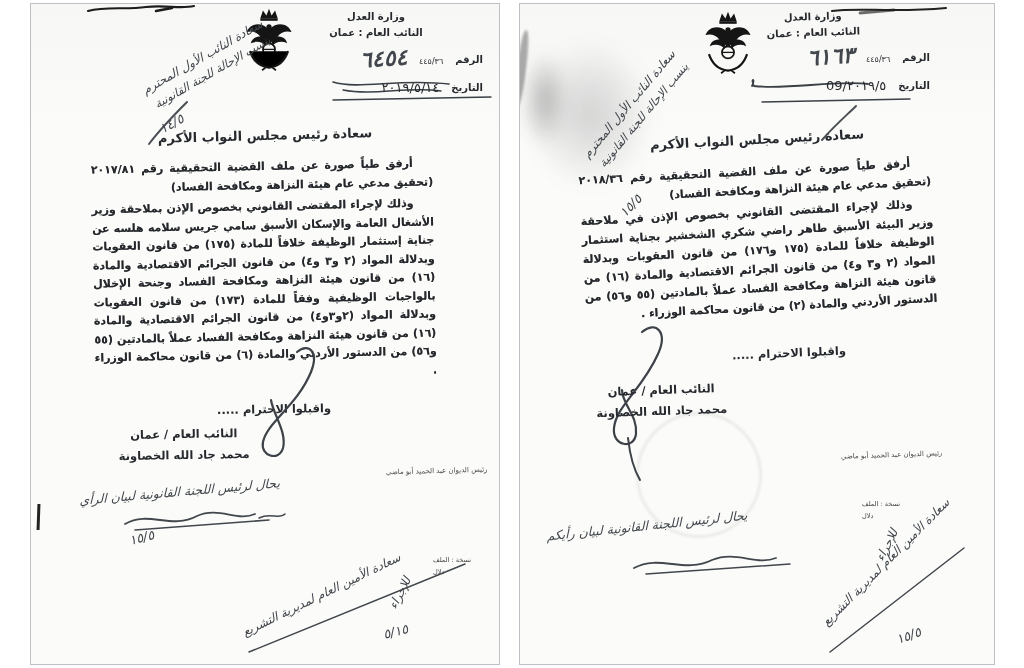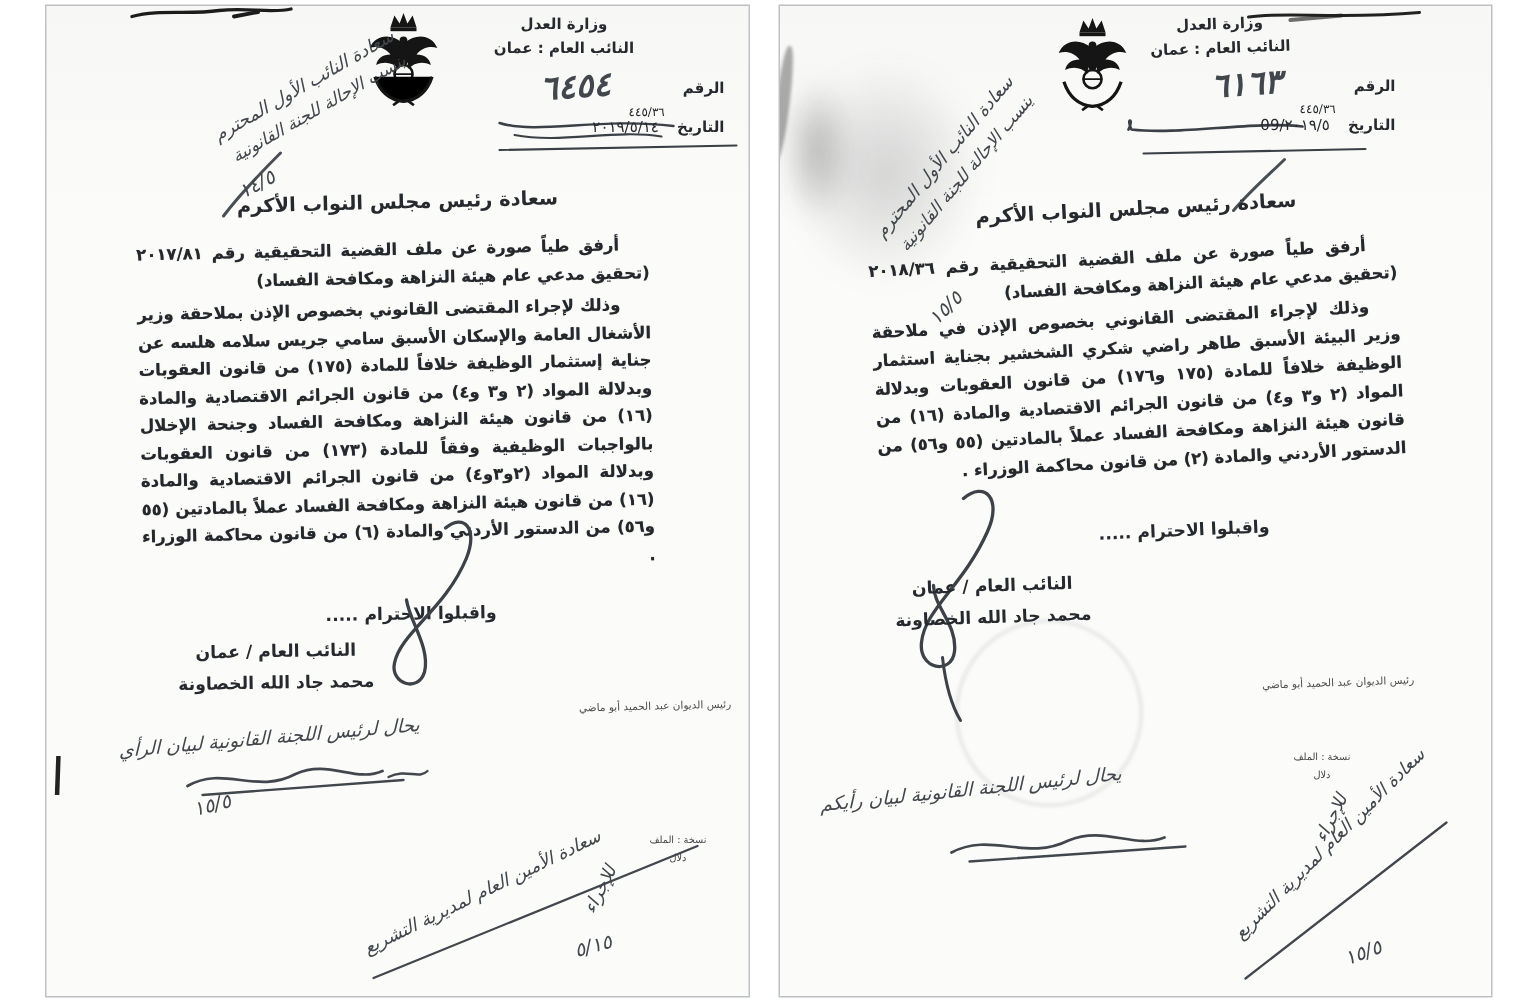--- a/index.html
+++ b/index.html
@@ -21,27 +21,27 @@
   .doc-right .ministry{right:116px;top:7px;width:130px;transform:rotate(-2deg);}
 
   .emblem{position:absolute;width:52px;height:64px;}
   .doc-left  .emblem{left:212px;top:3px;}
   .doc-right .emblem{left:182px;top:6px;}
 
   .refrow{position:absolute;display:flex;gap:12px;align-items:flex-start;}
   .doc-left  .refrow{right:16px;top:50px;}
   .doc-right .refrow{right:64px;top:48px;}
   .ref-label,.date-label{font-size:10px;font-weight:700;}
-  .ref-printed{font-size:8px;margin-top:16px;letter-spacing:.5px;}
+  .ref-printed{font-size:8px;margin-top:3px;letter-spacing:.5px;}
   .ref-hand{font-size:22px;font-style:italic;font-weight:600;margin-top:-8px;letter-spacing:2px;
             color:#33383e;transform:rotate(-4deg);}
   .daterow{position:absolute;display:flex;gap:12px;align-items:center;}
   .doc-left  .daterow{right:16px;top:76px;}
   .doc-right .daterow{right:64px;top:74px;}
-  .date-value{font-size:10px;letter-spacing:.5px;margin-left:32px;}
+  .date-value{font-size:13px;letter-spacing:.5px;margin-left:32px;}
 
   .salutation{position:absolute;left:0;right:0;text-align:center;font-size:13px;font-weight:700;}
   .doc-left  .salutation{top:124px;transform:rotate(-1.5deg);}
   .doc-right .salutation{top:128px;transform:rotate(-3deg);}
 
   .body{position:absolute;font-size:11px;font-weight:700;text-align:justify;color:#24272c;
         text-shadow:0 0 .5px rgba(30,30,30,.55);}
   .doc-left  .body{left:62px;right:64px;top:154px;line-height:18.5px;transform:rotate(-1.2deg);}
   .doc-right .body{left:62px;right:60px;top:158px;line-height:19px;transform:rotate(-3deg);}
   .body p{margin:0 0 3px;text-indent:20px;}
@@ -68,21 +68,21 @@
   .doc-left  .top-note-date{left:128px;top:112px;transform:rotate(-28deg);}
   .doc-right .top-note-date{left:98px;top:194px;transform:rotate(-45deg);}
 
   .bottom-note{position:absolute;font-size:12.5px;white-space:nowrap;}
   .doc-left  .bottom-note{left:48px;top:480px;transform:rotate(-5deg) skewX(-5deg);}
   .doc-right .bottom-note{left:26px;top:514px;transform:rotate(-6deg) skewX(-5deg);}
   .bottom-date{position:absolute;font-size:13px;}
   .doc-left  .bottom-date{left:98px;top:526px;transform:rotate(-14deg);}
   .doc-right .bottom-date{left:376px;top:624px;transform:rotate(-20deg);}
 
-  .copy-note{position:absolute;font-size:6.5px;color:#3f3f3f;text-align:center;line-height:1.9;}
+  .copy-note{position:absolute;font-size:6.5px;color:#3f3f3f;text-align:left;line-height:1.9;}
   .doc-left  .copy-note{right:28px;top:550px;}
   .doc-right .copy-note{right:94px;top:494px;}
 
   .side-note{position:absolute;transform-origin:left top;font-size:12px;white-space:nowrap;}
   .doc-left  .side-note{left:210px;top:622px;transform:rotate(-26deg) skewX(-5deg);}
   .doc-right .side-note{left:300px;top:614px;transform:rotate(-45deg) skewX(-5deg);}
   .side-word{position:absolute;font-size:12px;}
   .doc-left  .side-word{left:352px;top:582px;transform:rotate(-63deg);}
   .doc-right .side-word{left:350px;top:534px;transform:rotate(-63deg);}
   .side-date{position:absolute;font-size:13px;}

